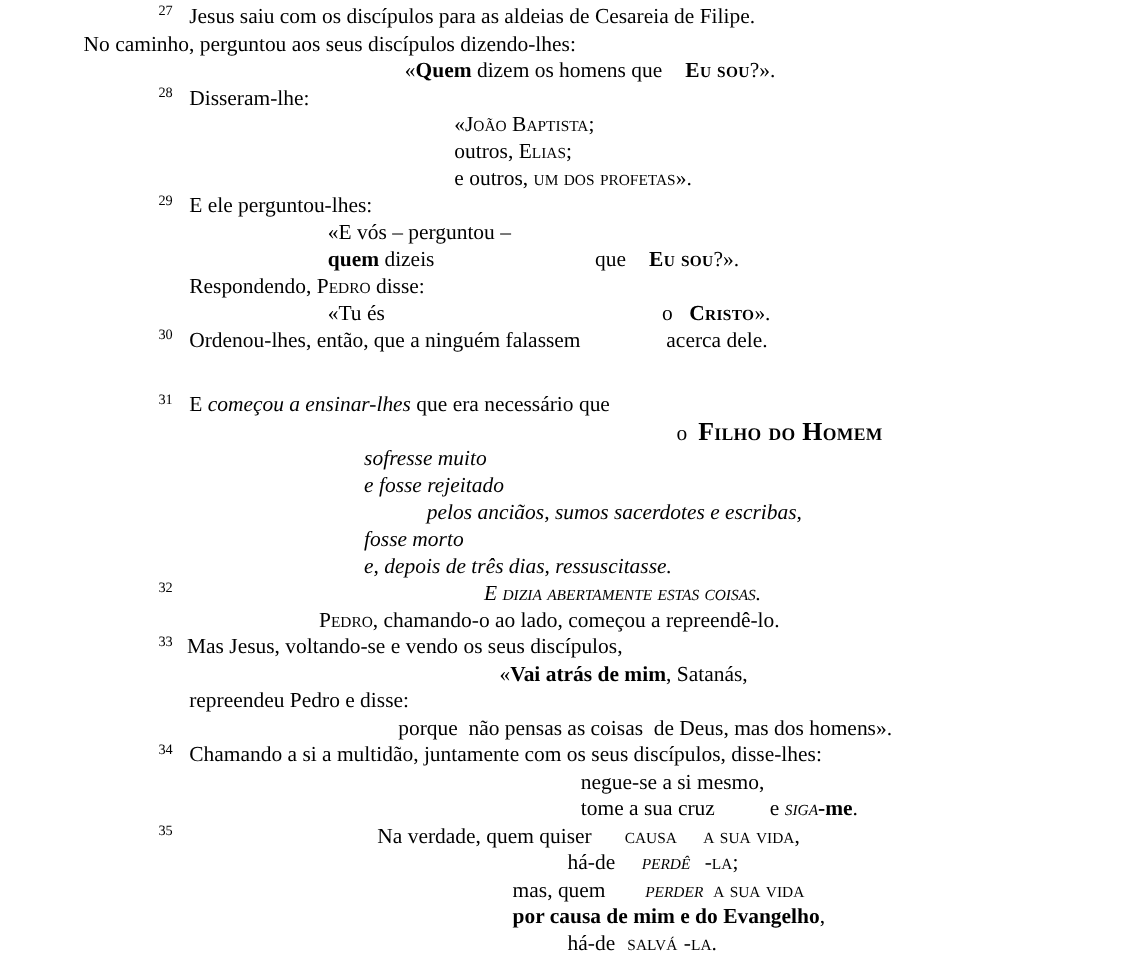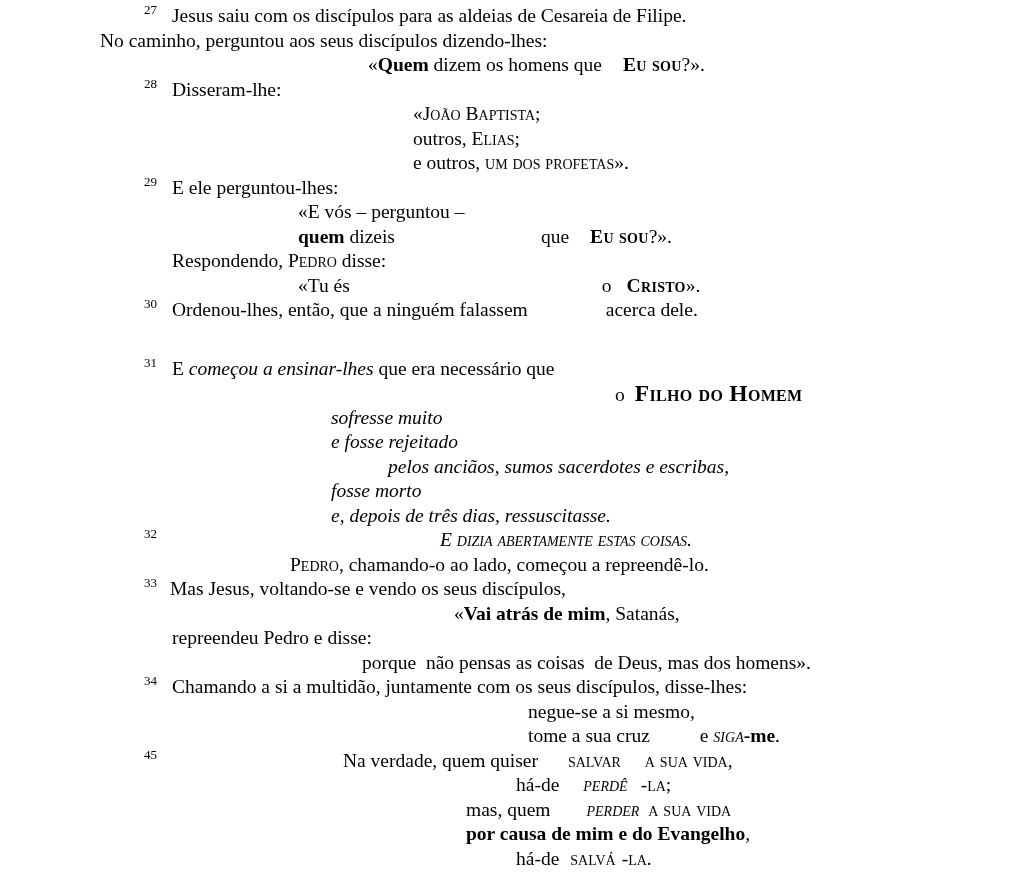--- a/index.html
+++ b/index.html
@@ -38,21 +38,21 @@
   .seg-bsc { font-weight: 700; font-variant: small-caps; letter-spacing: 0.3px; }
   .seg-isc { font-style: italic; font-variant: small-caps; }
   .seg-bsclg { font-weight: 700; font-variant: small-caps; font-size: 23.5px; letter-spacing: 0.3px; }
 </style>
 </head>
 <body>
 
 <div class="page">
   <div id="text-body">
       <div class="line" style="padding-left: 172px;"><span class="verse">27</span><span class="seg-n">Jesus saiu com os discípulos para as aldeias de Cesareia de Filipe.</span></div>
-      <div class="line" style="padding-left: 76px; margin-left: 24px;"><span class="seg-n">No caminho, perguntou aos seus discípulos dizendo-lhes:</span></div>
+      <div class="line" style="padding-left: 76px;"><span class="seg-n">No caminho, perguntou aos seus discípulos dizendo-lhes:</span></div>
       <div class="line" style="padding-left: 368px;"><span class="seg-n">«</span><span class="seg-b">Quem</span><span class="seg-n"> dizem os homens que</span><span class="gap" style="width: 21px;"></span><span class="seg-bsc">Eu sou</span><span class="seg-n">?».</span></div>
       <div class="line" style="padding-left: 172px;"><span class="verse">28</span><span class="seg-n">Disseram-lhe:</span></div>
       <div class="line" style="padding-left: 413px;"><span class="seg-n">«</span><span class="seg-sc">João Baptista</span><span class="seg-n">;</span></div>
       <div class="line" style="padding-left: 413px;"><span class="seg-n">outros, </span><span class="seg-sc">Elias</span><span class="seg-n">;</span></div>
       <div class="line" style="padding-left: 413px;"><span class="seg-n">e outros, </span><span class="seg-sc">um dos profetas</span><span class="seg-n">».</span></div>
       <div class="line" style="padding-left: 172px;"><span class="verse">29</span><span class="seg-n">E ele perguntou-lhes:</span></div>
       <div class="line" style="padding-left: 298px;"><span class="seg-n">«E vós – perguntou –</span></div>
       <div class="line" style="padding-left: 298px;"><span class="seg-b">quem</span><span class="seg-n"> dizeis</span><span class="gap" style="width: 146px;"></span><span class="seg-n">que</span><span class="gap" style="width: 21px;"></span><span class="seg-bsc">Eu sou</span><span class="seg-n">?».</span></div>
       <div class="line" style="padding-left: 172px;"><span class="seg-n">Respondendo, </span><span class="seg-sc">Pedro</span><span class="seg-n"> disse:</span></div>
       <div class="line" style="padding-left: 298px;"><span class="seg-n">«Tu és</span><span class="gap" style="width: 252px;"></span><span class="seg-n">o</span><span class="gap" style="width: 15px;"></span><span class="seg-bsc">Cristo</span><span class="seg-n">».</span></div>
@@ -66,19 +66,19 @@
       <div class="line" style="padding-left: 331px;"><span class="seg-bi">e, depois de três dias, ressuscitasse.</span></div>
       <div class="line" style="padding-left: 440px;"><span class="verse">32</span><span class="seg-isc">E dizia abertamente estas coisas.</span></div>
       <div class="line" style="padding-left: 290px;"><span class="seg-sc">Pedro</span><span class="seg-n">, chamando-o ao lado, começou a repreendê-lo.</span></div>
       <div class="line" style="padding-left: 170px;"><span class="verse">33</span><span class="seg-n">Mas Jesus, voltando-se e vendo os seus discípulos,</span></div>
       <div class="line" style="padding-left: 454px;"><span class="seg-n">«</span><span class="seg-b">Vai atrás de mim</span><span class="seg-n">, Satanás,</span></div>
       <div class="line" style="padding-left: 172px;"><span class="seg-n">repreendeu Pedro e disse:</span></div>
       <div class="line" style="padding-left: 362px;"><span class="seg-n">porque  não pensas as coisas  de Deus, mas dos homens».</span></div>
       <div class="line" style="padding-left: 172px;"><span class="verse">34</span><span class="seg-n">Chamando a si a multidão, juntamente com os seus discípulos, disse-lhes:</span></div>
       <div class="line" style="padding-left: 528px;"><span class="seg-n">negue-se a si mesmo,</span></div>
       <div class="line" style="padding-left: 528px;"><span class="seg-n">tome a sua cruz</span><span class="gap" style="width: 50px;"></span><span class="seg-n">e </span><span class="seg-isc">siga</span><span class="seg-b">-me</span><span class="seg-n">.</span></div>
-      <div class="line" style="padding-left: 343px;"><span class="verse">45</span><span class="seg-n">Na verdade, quem quiser</span><span class="gap" style="width: 30px;"></span><span class="seg-sc">salvar</span><span class="gap" style="width: 24px;"></span><span class="seg-sc">a sua vida</span><span class="seg-n">,</span></div>
+      <div class="line" style="padding-left: 343px;"><span class="verse">35</span><span class="seg-n">Na verdade, quem quiser</span><span class="gap" style="width: 30px;"></span><span class="seg-sc">causa</span><span class="gap" style="width: 24px;"></span><span class="seg-sc">a sua vida</span><span class="seg-n">,</span></div>
       <div class="line" style="padding-left: 516px;"><span class="seg-n">há-de</span><span class="gap" style="width: 24px;"></span><span class="seg-isc">perdê</span><span class="gap" style="width: 13px;"></span><span class="seg-sc">-la</span><span class="seg-n">;</span></div>
       <div class="line" style="padding-left: 466px;"><span class="seg-n">mas, quem</span><span class="gap" style="width: 36px;"></span><span class="seg-isc">perder</span><span class="gap" style="width: 9px;"></span><span class="seg-sc">a sua vida</span></div>
       <div class="line" style="padding-left: 466px;"><span class="seg-b">por causa de mim e do Evangelho</span><span class="seg-n">,</span></div>
       <div class="line" style="padding-left: 516px;"><span class="seg-n">há-de</span><span class="gap" style="width: 11px;"></span><span class="seg-sc">salvá</span><span class="gap" style="width: 6px;"></span><span class="seg-sc">-la</span><span class="seg-n">.</span></div>
     </div>
 </div>
 
 </body></html>

